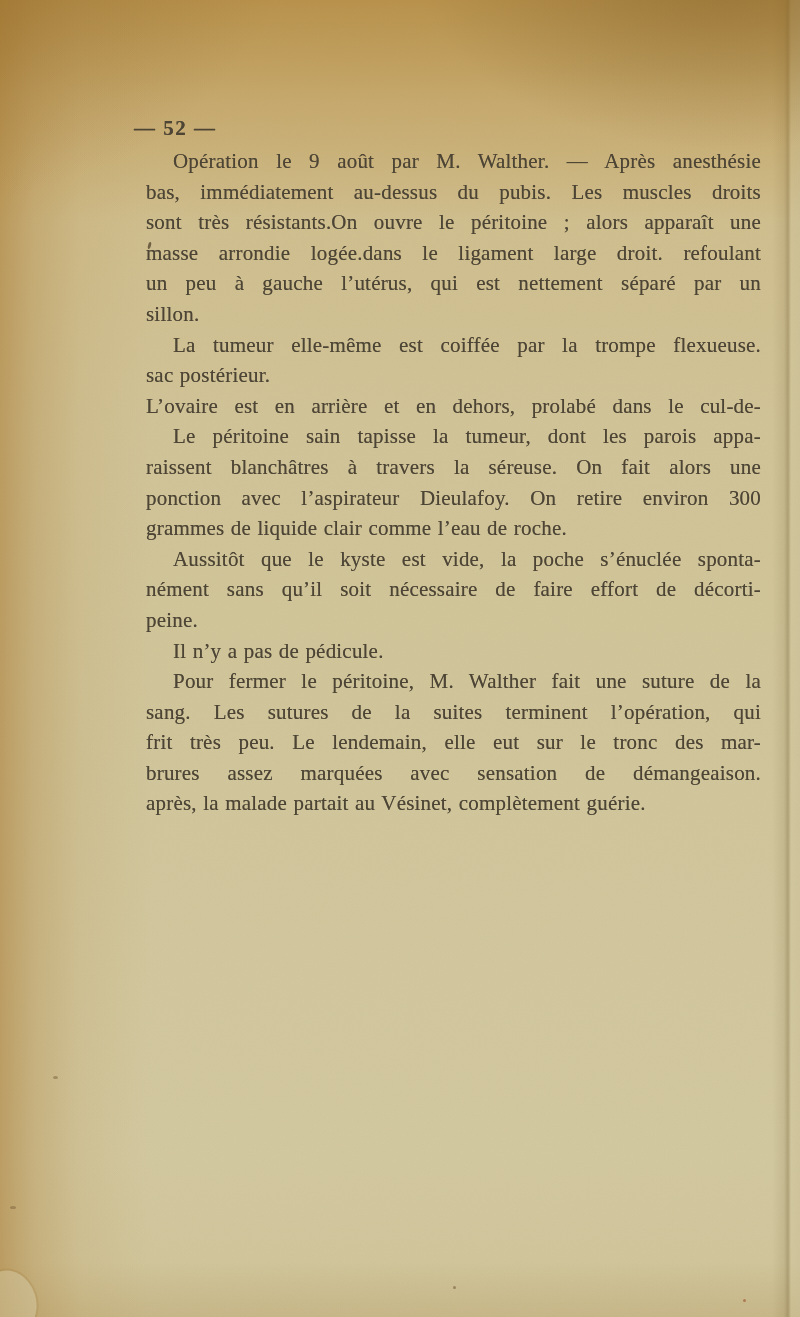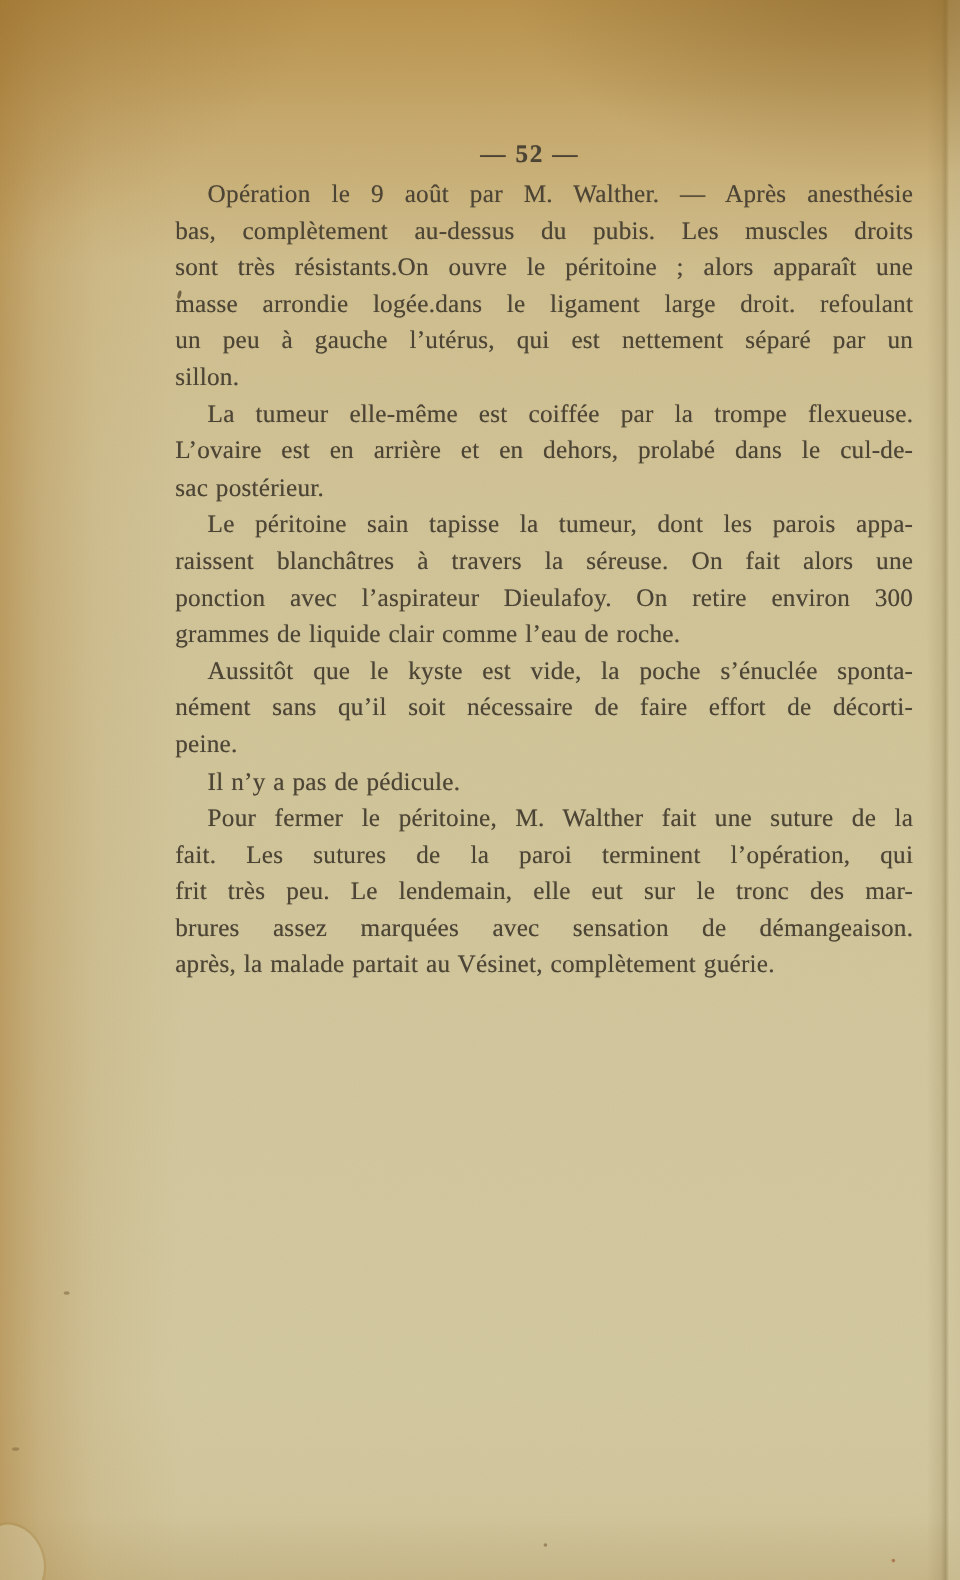--- a/index.html
+++ b/index.html
@@ -38,21 +38,21 @@
     pointer-events: none;
   }
 
   .pageno {
     position: absolute;
     left: 146px;
     top: 114px;
     width: 615px;
     height: 28px;
     line-height: 28px;
-    text-align: center;
+    text-align: left;
     transform: translateX(-12px);
     font-size: 21px;
     font-weight: 700;
     letter-spacing: 1.5px;
     text-shadow: 0 0 0.6px rgba(74,66,51,0.65);
   }
 
   .textblock {
     position: absolute;
     left: 146px;
@@ -101,48 +101,48 @@
 </head>
 <body>
 
 <div class="page" style="--ink: #4a4233;">
 
   <div class="pageno">— 52 —</div>
 
   <div class="textblock">
       <div class="para">
         <div class="line indent">Opération le 9 août par M. Walther. — Après anesthésie</div>
-        <div class="line">bas, complètement au-dessus du pubis. Les muscles droits</div>
+        <div class="line">bas, immédiatement au-dessus du pubis. Les muscles droits</div>
         <div class="line">sont très résistants.On ouvre le péritoine ; alors apparaît une</div>
         <div class="line">masse arrondie logée.dans le ligament large droit. refoulant</div>
         <div class="line">un peu à gauche l’utérus, qui est nettement séparé par un</div>
         <div class="line last">sillon.</div>
       </div>
       <div class="para">
         <div class="line indent">La tumeur elle-même est coiffée par la trompe flexueuse.</div>
+        <div class="line last">sac postérieur.</div>
         <div class="line">L’ovaire est en arrière et en dehors, prolabé dans le cul-de-</div>
-        <div class="line last">sac postérieur.</div>
       </div>
       <div class="para">
         <div class="line indent">Le péritoine sain tapisse la tumeur, dont les parois appa-</div>
         <div class="line">raissent blanchâtres à travers la séreuse. On fait alors une</div>
         <div class="line">ponction avec l’aspirateur Dieulafoy. On retire environ 300</div>
         <div class="line last">grammes de liquide clair comme l’eau de roche.</div>
       </div>
       <div class="para">
         <div class="line indent">Aussitôt que le kyste est vide, la poche s’énuclée sponta-</div>
         <div class="line">nément sans qu’il soit nécessaire de faire effort de décorti-</div>
         <div class="line last">peine.</div>
       </div>
       <div class="para">
         <div class="line indent last">Il n’y a pas de pédicule.</div>
       </div>
       <div class="para">
         <div class="line indent">Pour fermer le péritoine, M. Walther fait une suture de la</div>
-        <div class="line">fait. Les sutures de la paroi terminent l’opération, qui</div>
+        <div class="line">sang. Les sutures de la suites terminent l’opération, qui</div>
       </div>
       <div class="para">
         <div class="line">frit très peu. Le lendemain, elle eut sur le tronc des mar-</div>
         <div class="line">brures assez marquées avec sensation de démangeaison.</div>
         <div class="line last">après, la malade partait au Vésinet, complètement guérie.</div>
       </div>
     </div>
 
   <span class="fleck fleck-1"></span>
   <span class="fleck fleck-2"></span>

